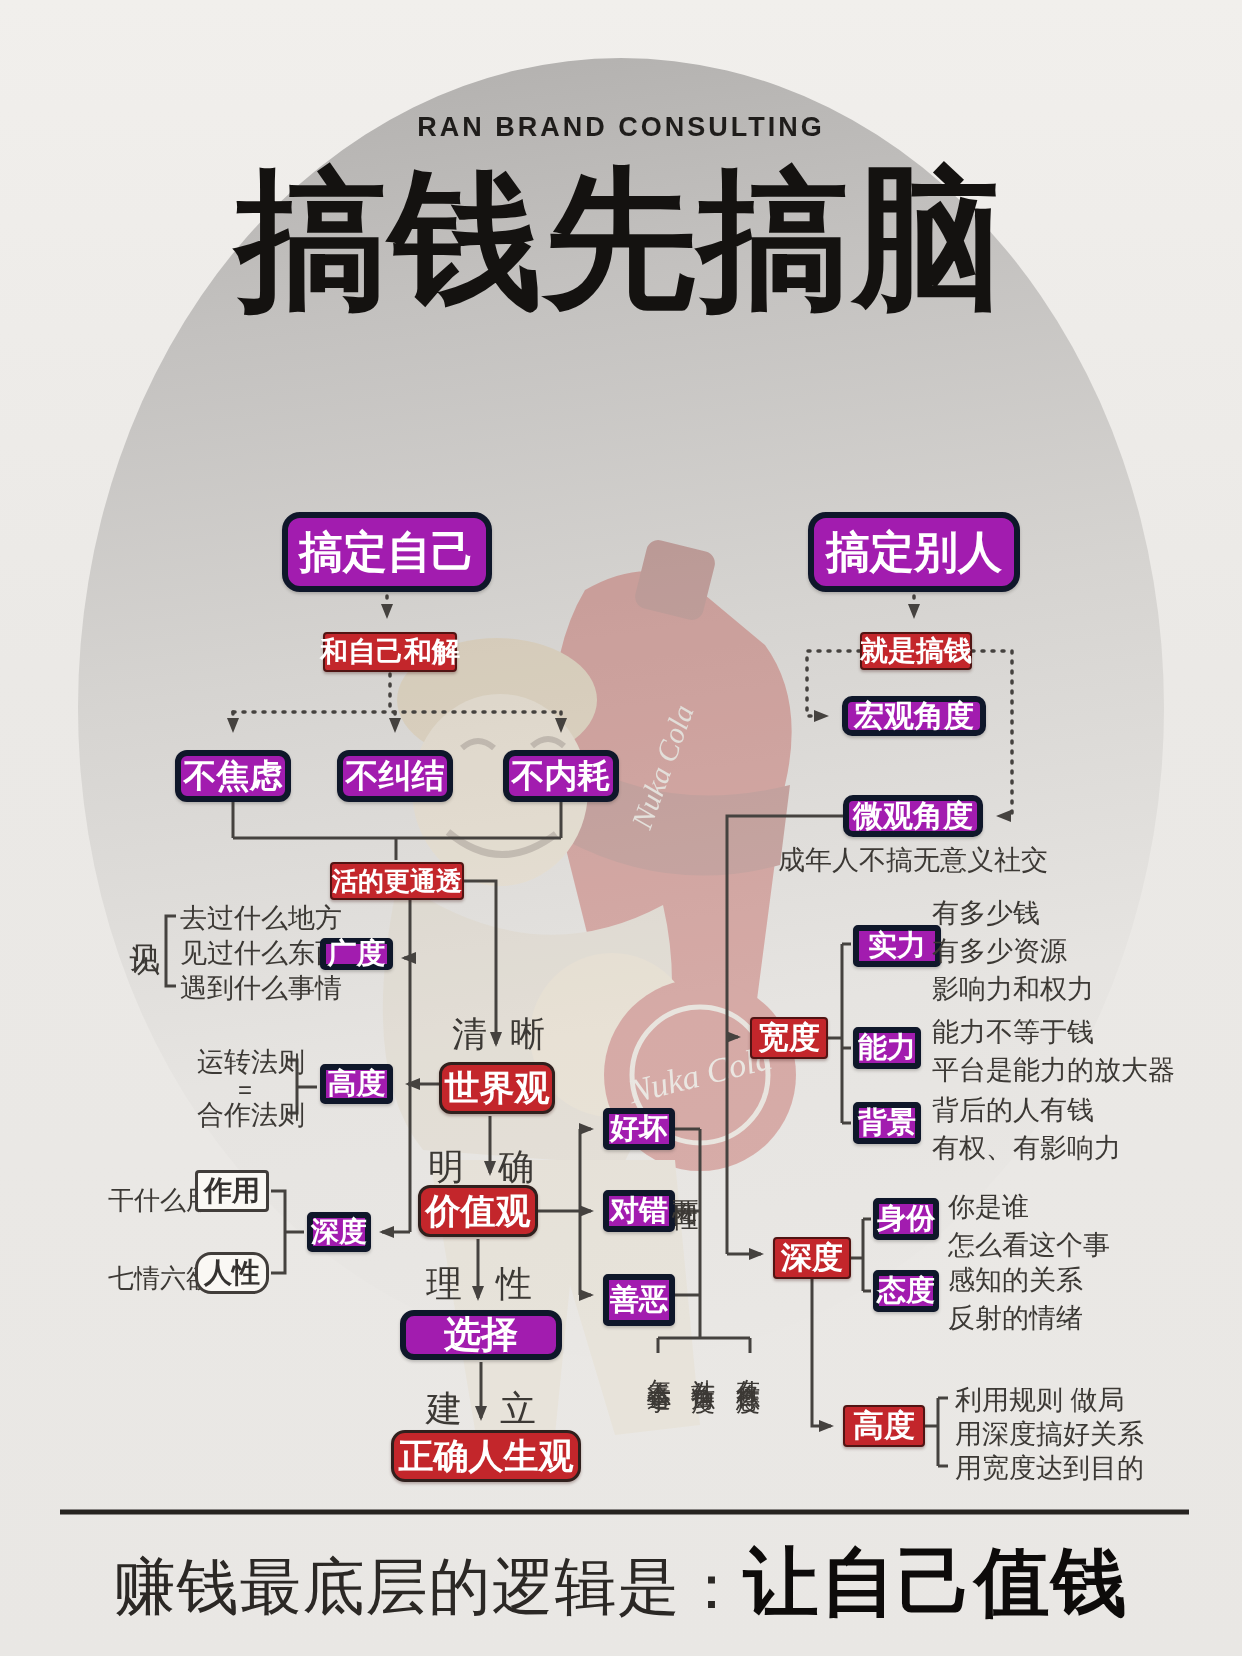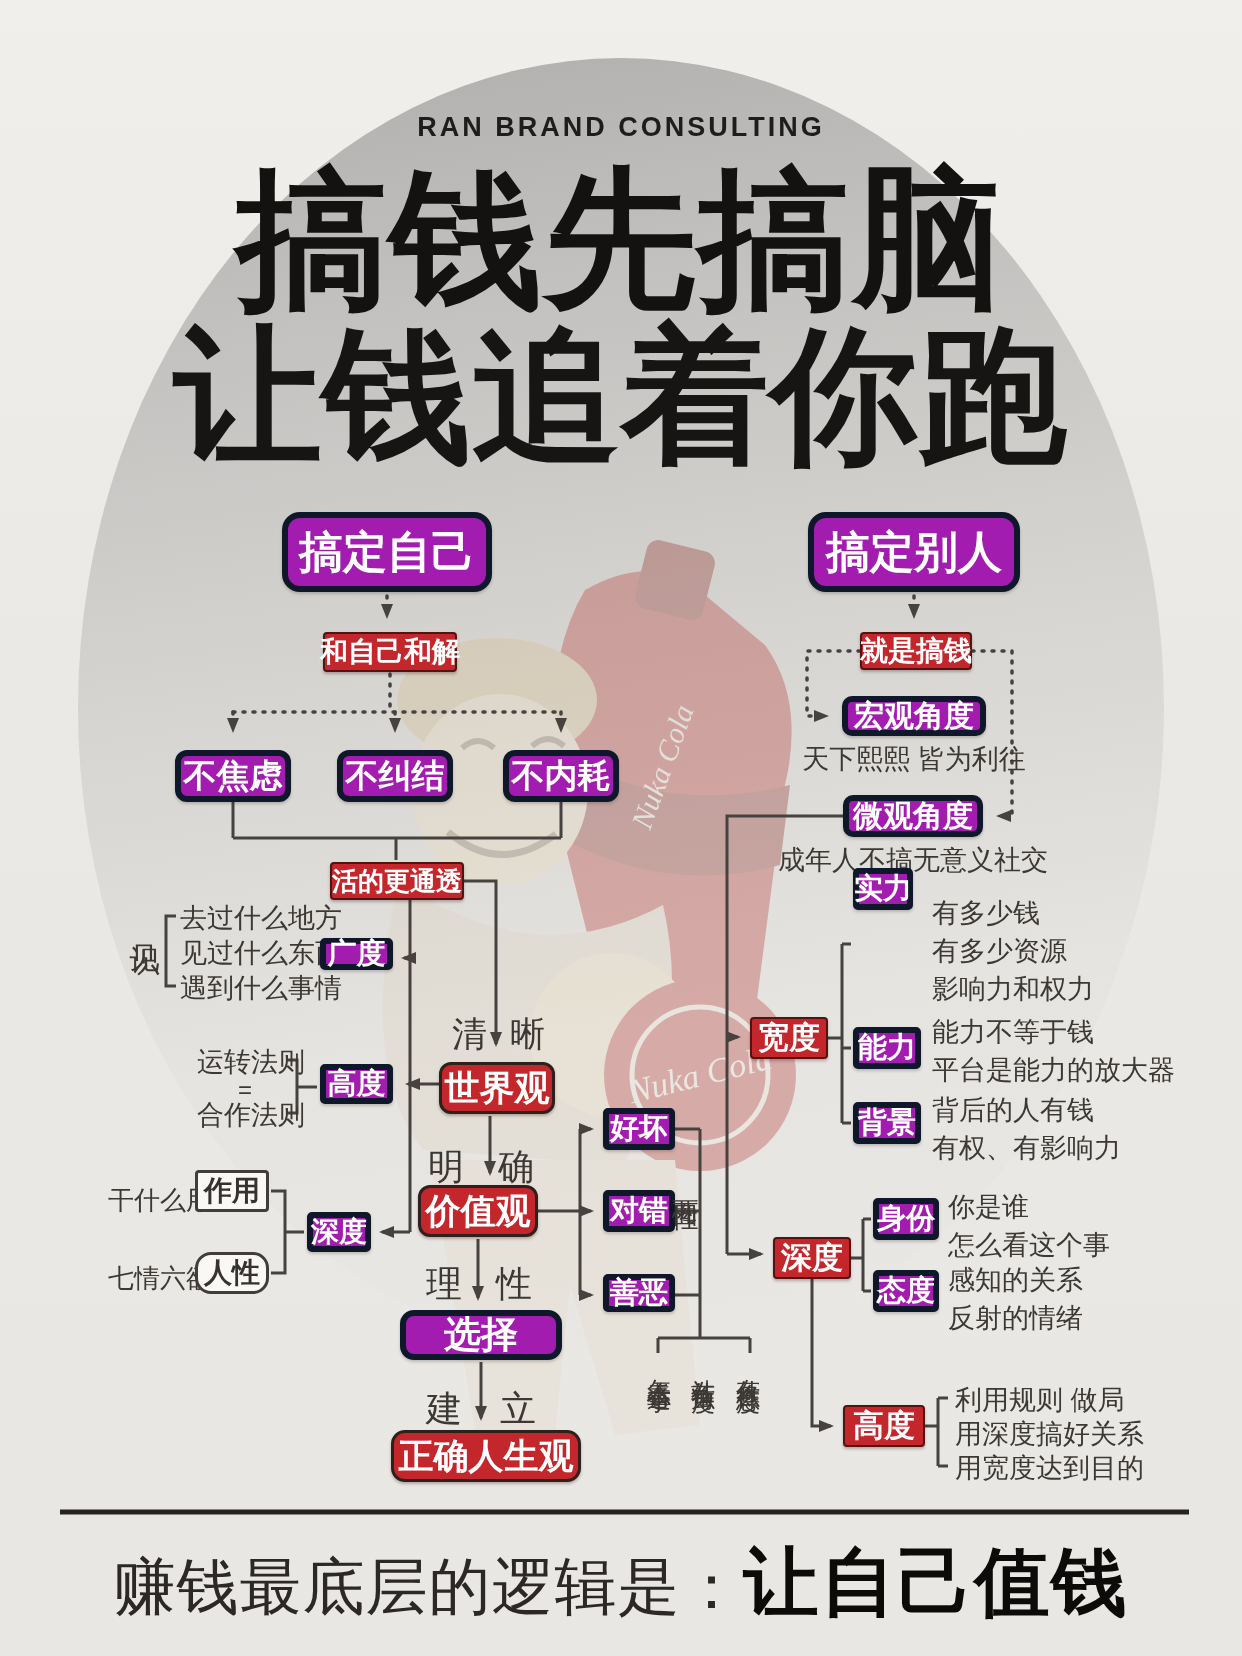--- a/index.html
+++ b/index.html
@@ -103,21 +103,20 @@
       <path d="M925 1426 H938 M938 1398 V1466 M938 1398 H948 M938 1466 H948"></path>
       <path d="M176 916 H166 V986 H176"></path>
       <path d="M287 1060 H297 V1113 H287 M297 1087 H317"></path>
       <path d="M271 1191 H285 V1273 H271 M285 1232 H304"></path>
     </g>
     <path d="M60 1512 H1189" stroke="#262320" stroke-width="5"></path>
   </svg>
 
   <div class="brand">RAN BRAND CONSULTING</div>
   <div class="title1">搞钱先搞脑</div>
-  <div class="title2">让钱追着你跑</div>
 
   <div class="box dk r18" style="left:282px;top:512px;width:210px;height:80px;font-size:44px;">搞定自己</div>
   <div class="box rd" style="left:323px;top:632px;width:134px;height:40px;font-size:28px;">和自己和解</div>
   <div class="box dk r12" style="left:175px;top:750px;width:116px;height:52px;font-size:33px;">不焦虑</div>
   <div class="box dk r12" style="left:337px;top:750px;width:116px;height:52px;font-size:33px;">不纠结</div>
   <div class="box dk r12" style="left:503px;top:750px;width:116px;height:52px;font-size:33px;">不内耗</div>
   <div class="box rd" style="left:330px;top:862px;width:134px;height:38px;font-size:26px;">活的更通透</div>
 
   <div class="note v" style="left:128px;top:920px;font-size:30px;">见识</div>
   <div class="note" style="left:180px;top:903px;">去过什么地方</div>
@@ -145,35 +144,34 @@
   <div class="box rd r14 b3" style="left:391px;top:1430px;width:190px;height:52px;font-size:35px;">正确人生观</div>
 
   <div class="note" style="left:108px;top:1186px;font-size:26px;">干什么用</div>
   <div class="box wt" style="left:195px;top:1170px;width:74px;height:42px;font-size:28px;">作用</div>
   <div class="note" style="left:108px;top:1264px;font-size:26px;">七情六欲</div>
   <div class="box wt" style="left:195px;top:1252px;width:74px;height:42px;font-size:28px;border-radius:16px;">人性</div>
   <div class="box dk" style="left:307px;top:1212px;width:64px;height:40px;font-size:28px;">深度</div>
 
   <div class="box dk" style="left:603px;top:1108px;width:72px;height:42px;font-size:29px;">好坏</div>
   <div class="box dk" style="left:603px;top:1190px;width:72px;height:42px;font-size:29px;">对错</div>
-  <div class="box dk" style="left:603px;top:1274px;width:72px;height:38px;font-size:29px;">善恶</div>
+  <div class="box dk" style="left:603px;top:1274px;width:72px;height:52px;font-size:29px;">善恶</div>
   <div class="note v" style="left:672px;top:1180px;font-size:26px;">两面性</div>
   <div class="note v" style="left:646px;top:1360px;font-size:24px;">怎么看这个事</div>
   <div class="note v" style="left:690px;top:1360px;font-size:24px;">站在什么角度</div>
   <div class="note v" style="left:735px;top:1360px;font-size:24px;">有什么样态度</div>
 
   <div class="box dk r18" style="left:808px;top:512px;width:212px;height:80px;font-size:44px;">搞定别人</div>
   <div class="box rd" style="left:860px;top:632px;width:112px;height:38px;font-size:28px;">就是搞钱</div>
   <div class="box dk r10" style="left:842px;top:696px;width:144px;height:40px;font-size:30px;">宏观角度</div>
-  <div class="note ctr" style="left:754px;top:744px;width:320px;">天下熙熙 皆为利往</div>
   <div class="box dk r10" style="left:843px;top:795px;width:140px;height:42px;font-size:30px;">微观角度</div>
   <div class="note ctr" style="left:753px;top:845px;width:320px;">成年人不搞无意义社交</div>
 
   <div class="box rd" style="left:750px;top:1017px;width:78px;height:42px;font-size:31px;">宽度</div>
-  <div class="box dk" style="left:853px;top:868px;width:60px;height:42px;font-size:29px;">实力</div>
+  <div class="box dk" style="left:853px;top:925px;width:88px;height:42px;font-size:29px;">实力</div>
   <div class="note" style="left:932px;top:898px;">有多少钱</div>
   <div class="note" style="left:932px;top:936px;">有多少资源</div>
   <div class="note" style="left:932px;top:974px;">影响力和权力</div>
   <div class="box dk" style="left:853px;top:1027px;width:68px;height:42px;font-size:29px;">能力</div>
   <div class="note" style="left:932px;top:1017px;">能力不等于钱</div>
   <div class="note" style="left:932px;top:1055px;">平台是能力的放大器</div>
   <div class="box dk" style="left:853px;top:1102px;width:68px;height:42px;font-size:29px;">背景</div>
   <div class="note" style="left:932px;top:1095px;">背后的人有钱</div>
   <div class="note" style="left:932px;top:1133px;">有权、有影响力</div>
 

